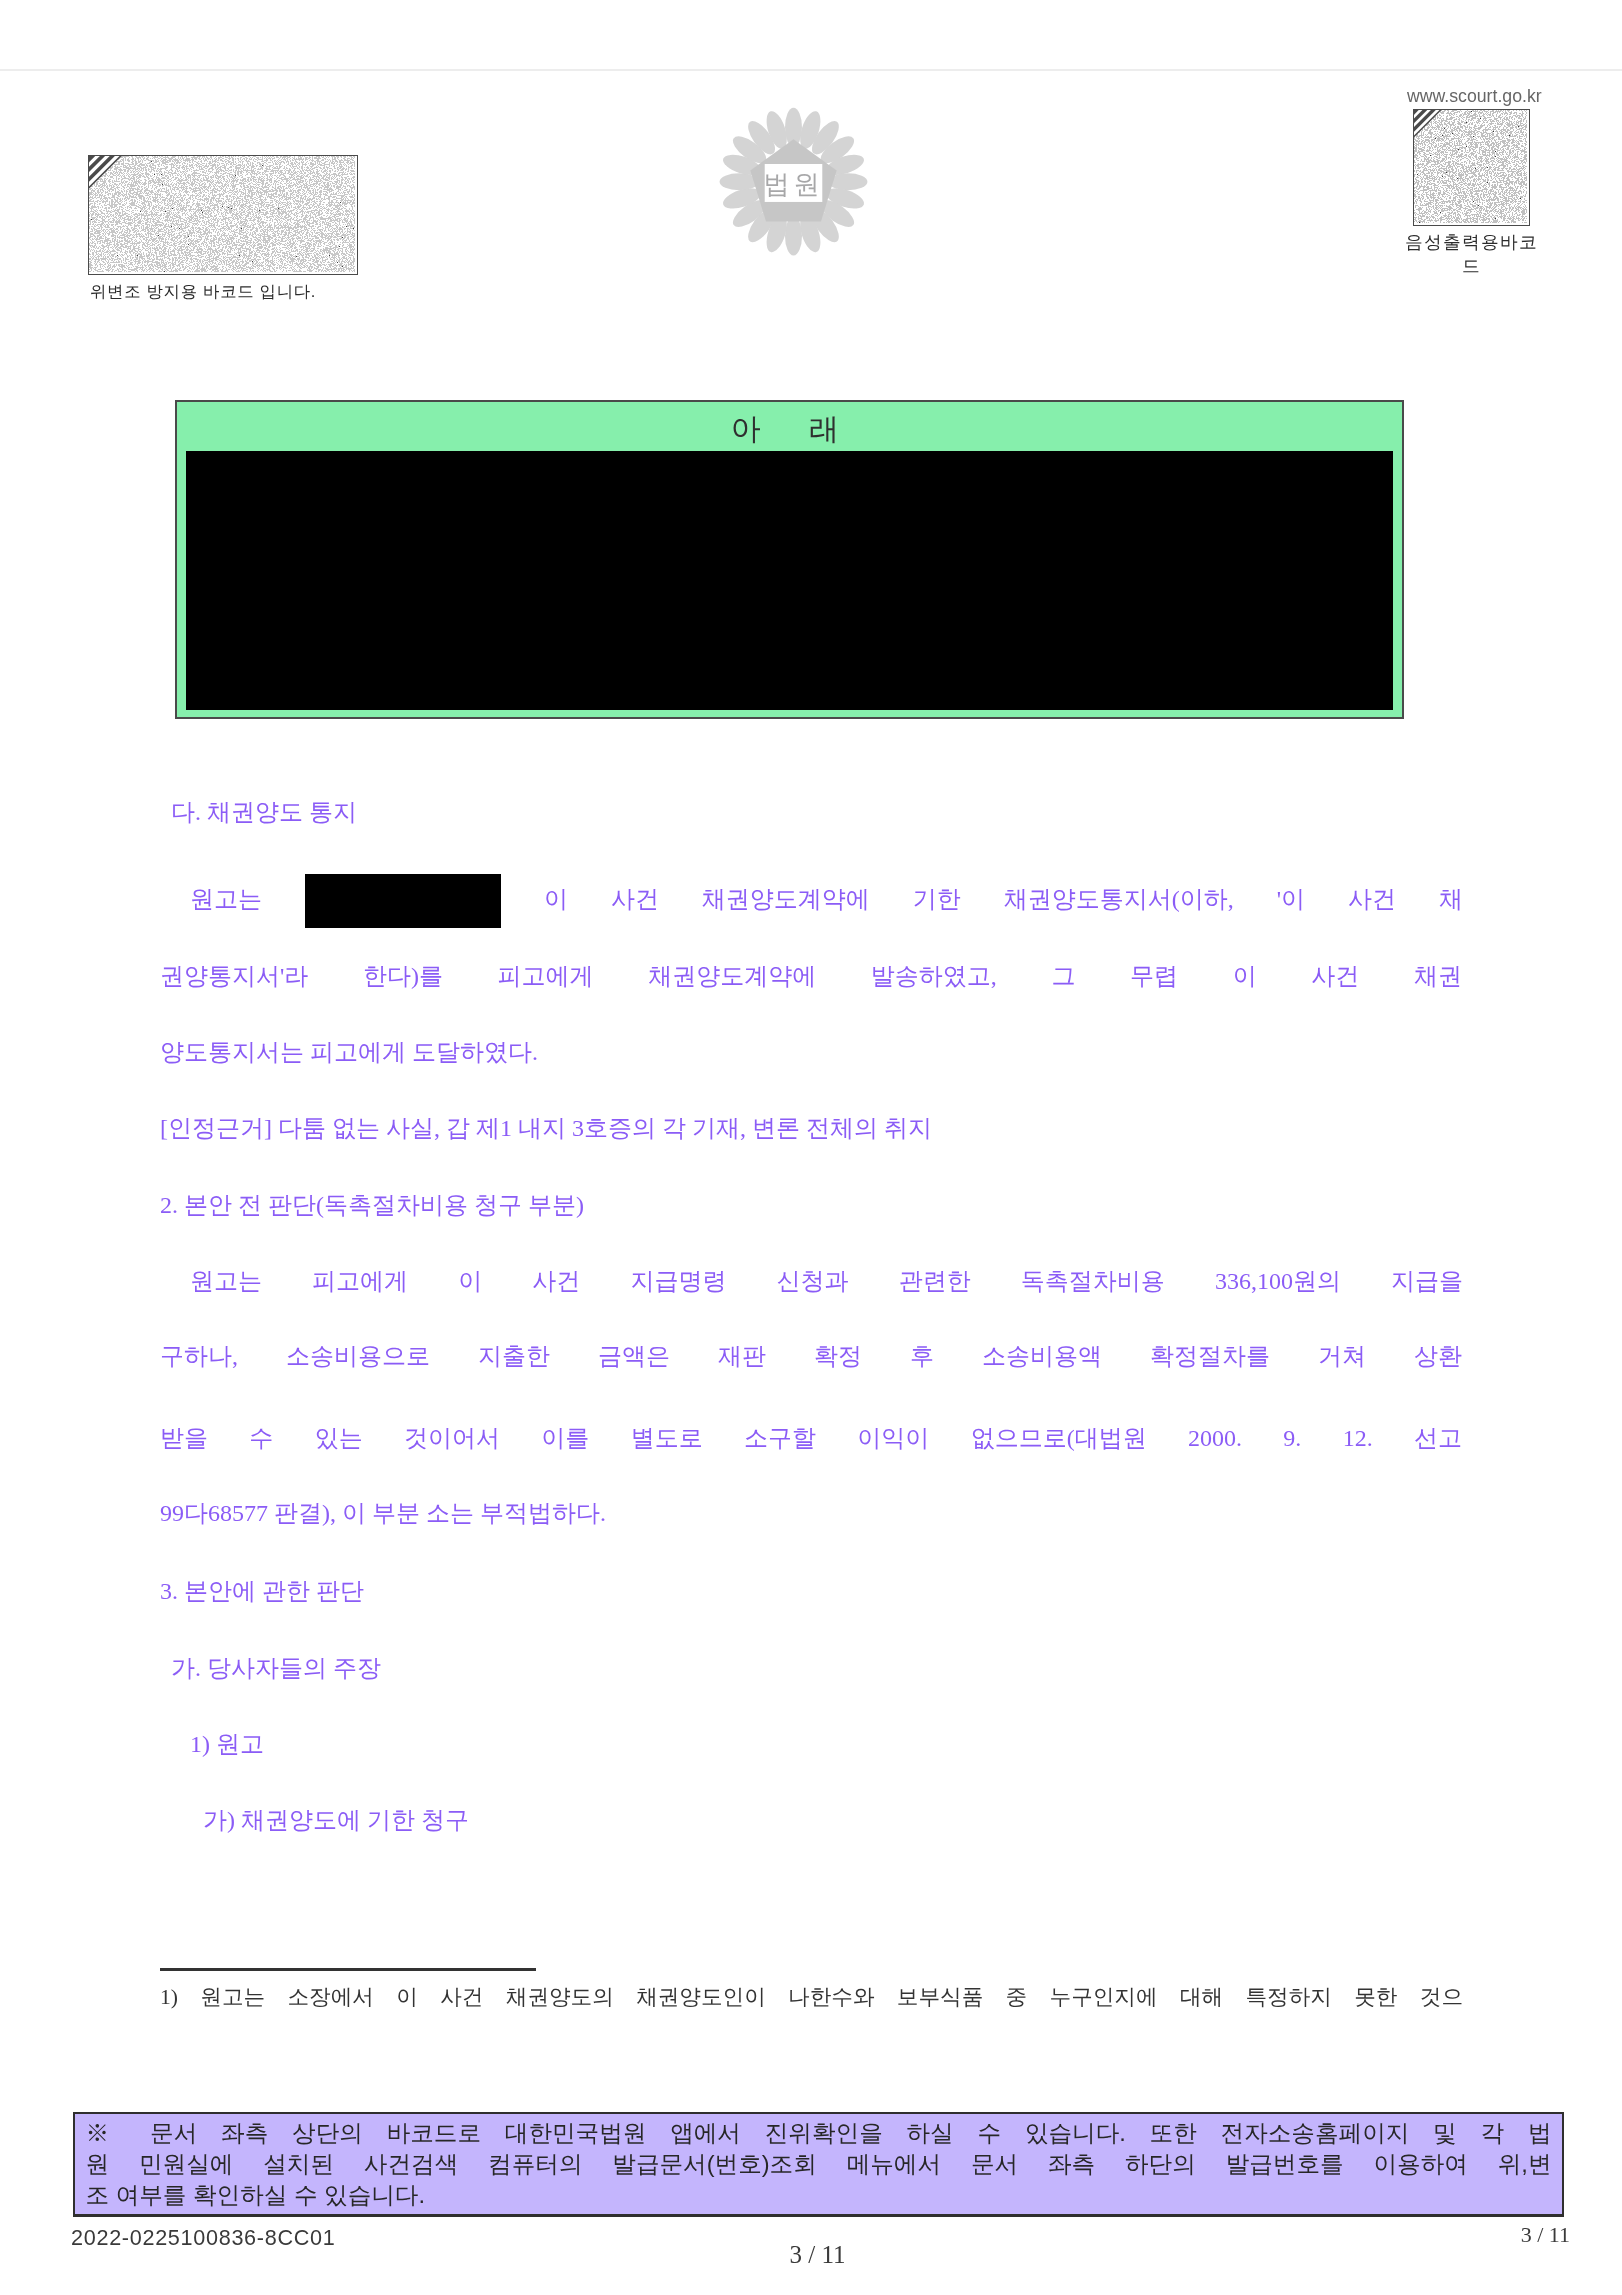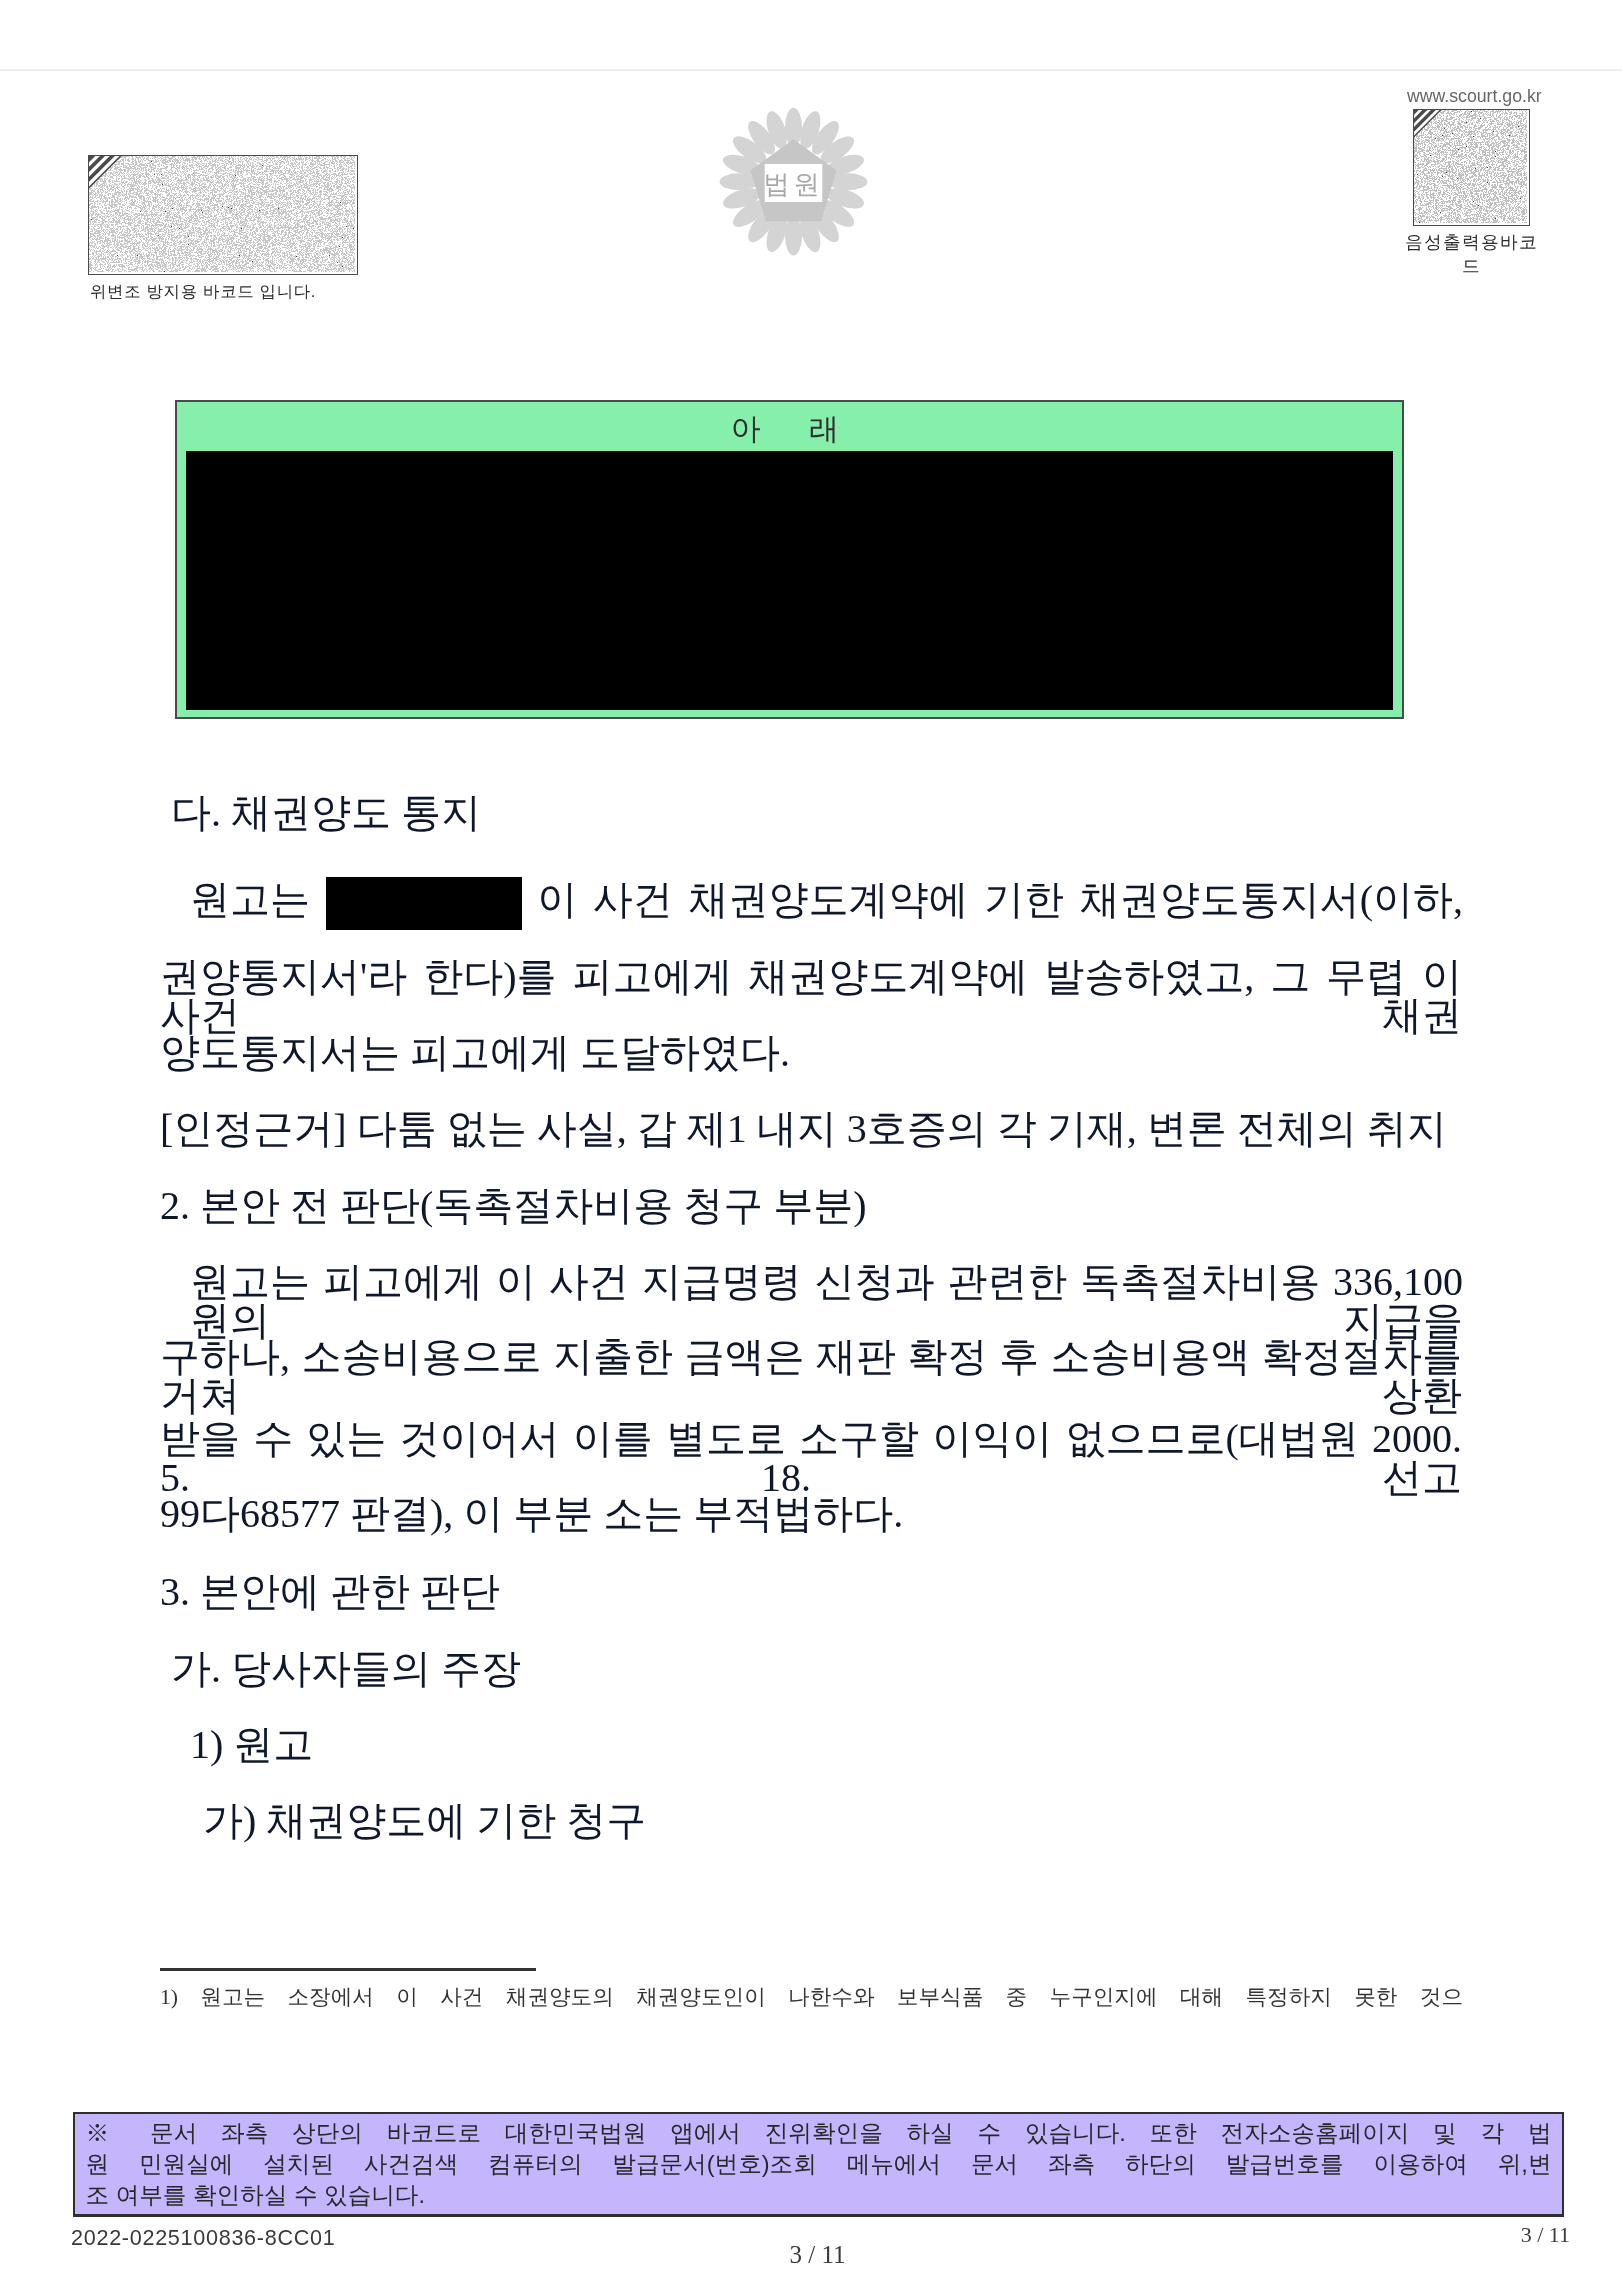--- a/index.html
+++ b/index.html
@@ -30,22 +30,22 @@
   
   .belowBox { position:absolute; left:175px; top:400px; width:1229px; height:319px;
          border:2px solid #4a4a4a; background:#86efac; box-sizing:border-box; }
   .belowTitle { position:absolute; left:0; top:6.5px; width:100%; text-align:center;
          font-size:30px; color:#2f2f2f; letter-spacing:9.2px; }
   .redact { background:#000; }
   .redact.big { position:absolute; left:9.2px; top:49px; width:1207px; height:259px; }
   .redact.inline { display:inline-block; vertical-align:middle; }
 
   
-  .line { position:absolute; left:160px; width:1302px; font-size:40px; line-height:39px;
-          color:#0f172a; white-space:nowrap; }
+  .line { position:absolute; left:160px; width:1302px; font-size:24px; line-height:39px;
+          color:#8b5cf6; white-space:nowrap; }
   .just { white-space:normal; text-align:justify; text-align-last:justify; overflow:hidden; }
   .rl { line-height:59px; height:60px; }
 
   
   .fnRule { position:absolute; left:160px; top:1968px; width:376px; height:2.6px; background:#333; }
   .footnote { position:absolute; left:160px; top:1983px; width:1303px; font-size:21.6px; line-height:29px;
           color:#333; text-align:justify; text-align-last:justify; overflow:hidden; }
 
   
   .notice { position:absolute; left:73px; top:2112px; width:1491px; height:105px;
@@ -154,21 +154,21 @@
     <span>이 사건 채권양도계약에 기한 채권양도통지서(이하, '이 사건 채</span>
   </div>
   <div class="line just" style="top:957px;">권양통지서'라 한다)를 피고에게 채권양도계약에 발송하였고, 그 무렵 이 사건 채권</div>
   <div class="line" style="top:1033px;">양도통지서는 피고에게 도달하였다.</div>
 
   <div class="line" style="top:1109px;">[인정근거] 다툼 없는 사실, 갑 제1 내지 3호증의 각 기재, 변론 전체의 취지</div>
 
   <div class="line" style="top:1186px;">2. 본안 전 판단(독촉절차비용 청구 부분)</div>
   <div class="line just" style="left:190px; top:1262px; width:1273px;">원고는 피고에게 이 사건 지급명령 신청과 관련한 독촉절차비용 336,100원의 지급을</div>
   <div class="line just" style="top:1337px;">구하나, 소송비용으로 지출한 금액은 재판 확정 후 소송비용액 확정절차를 거쳐 상환</div>
-  <div class="line just" style="top:1419px;">받을 수 있는 것이어서 이를 별도로 소구할 이익이 없으므로(대법원 2000. 5. 18. 선고</div>
+  <div class="line just" style="top:1419px;">받을 수 있는 것이어서 이를 별도로 소구할 이익이 없으므로(대법원 2000. 9. 12. 선고</div>
   <div class="line" style="top:1494px;">99다68577 판결), 이 부분 소는 부적법하다.</div>
 
   <div class="line" style="top:1572px;">3. 본안에 관한 판단</div>
   <div class="line" style="left:171px; top:1649px;">가. 당사자들의 주장</div>
   <div class="line" style="left:190px; top:1725px;">1) 원고</div>
   <div class="line" style="left:203px; top:1801px;">가) 채권양도에 기한 청구</div>
 
 
   <div class="fnRule"></div>
   <div class="footnote">1) 원고는 소장에서 이 사건 채권양도의 채권양도인이 나한수와 보부식품 중 누구인지에 대해 특정하지 못한 것으</div>

